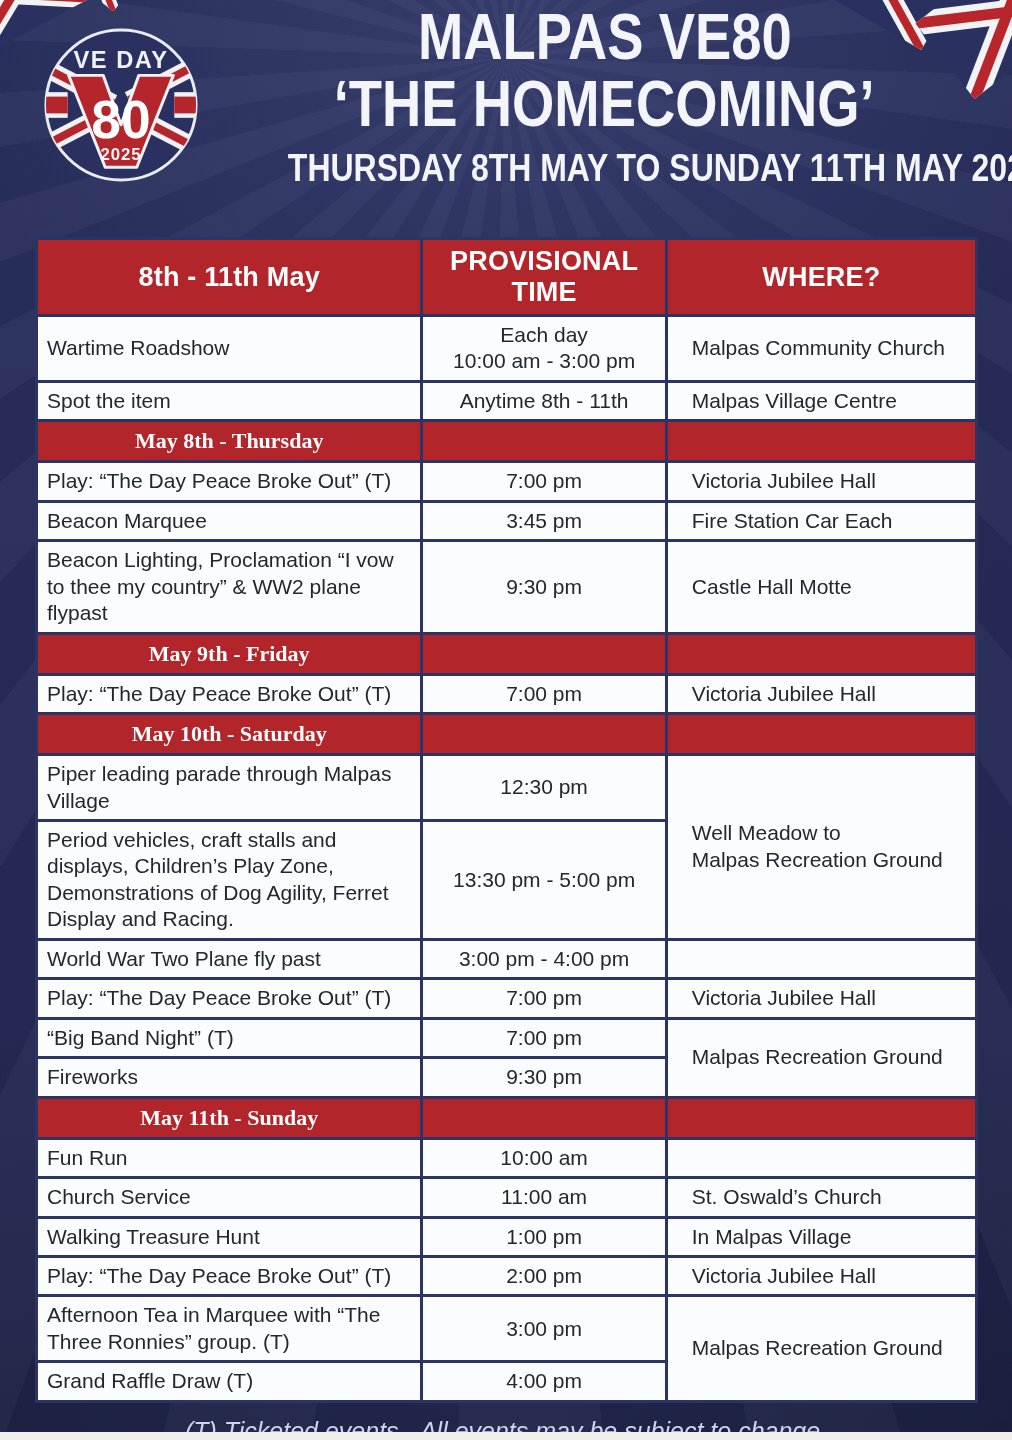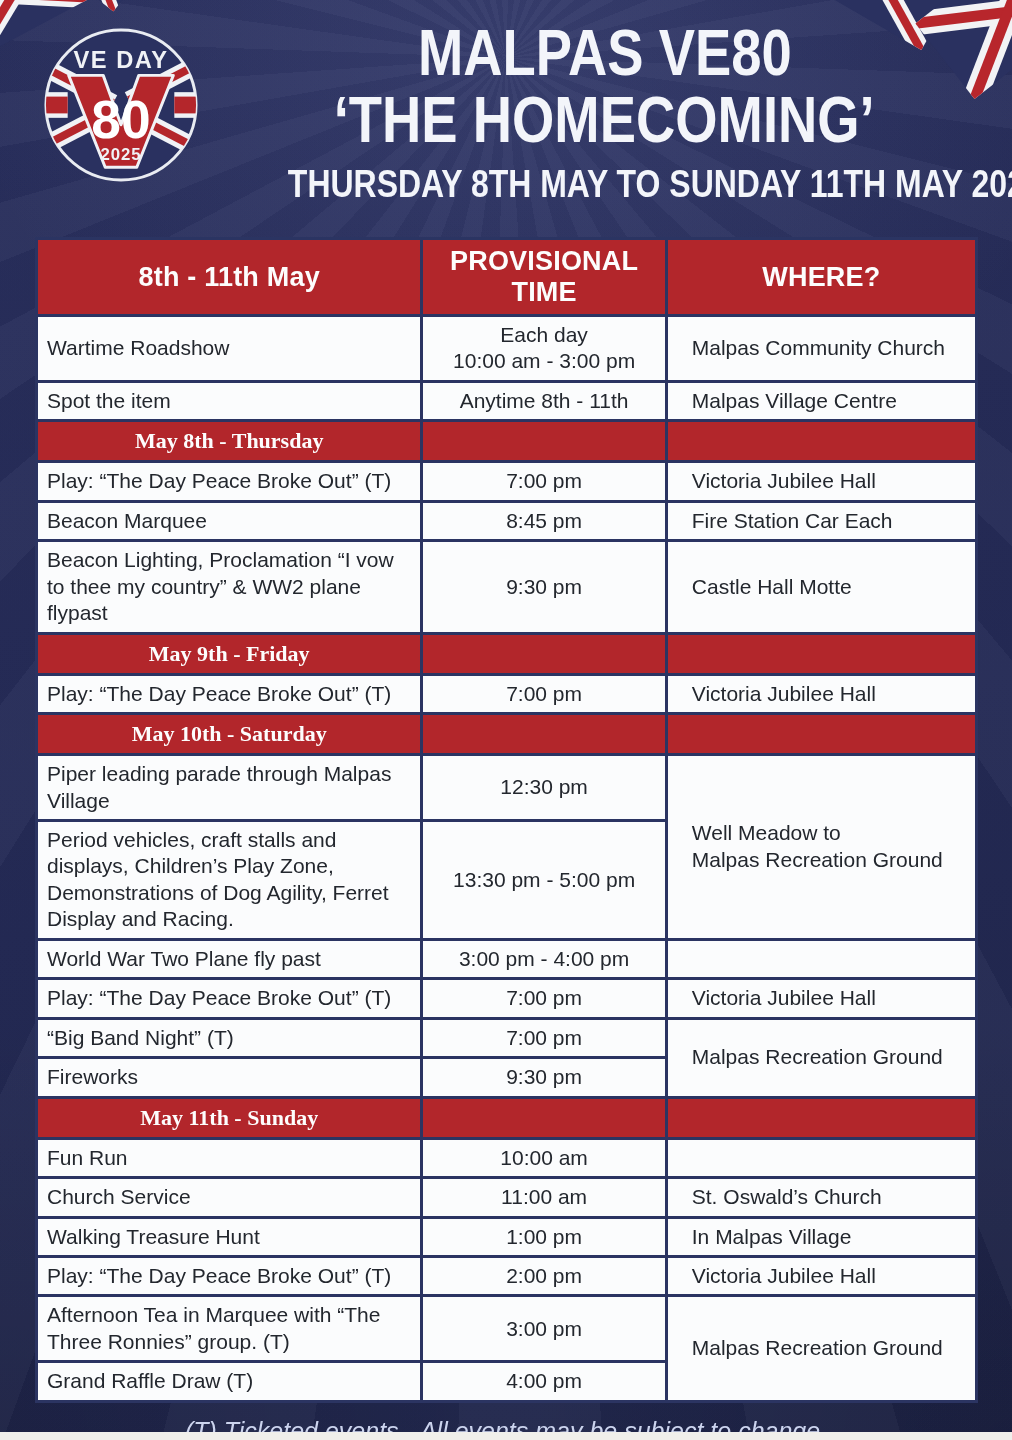--- a/index.html
+++ b/index.html
@@ -26,21 +26,21 @@
   
   .flag{position:absolute;display:block;}
   .f-tl {left:-54px; top:-46px; width:134px; transform:rotate(-28deg);}
   .f-tl2{left:48px;  top:-66px; width:92px;  transform:rotate(38deg);}
   .f-tr1{left:824px; top:-50px; width:124px; transform:rotate(30deg);}
   .f-tr2{left:928px; top:-36px; width:160px; transform:rotate(-38deg);}
 
   
   .header{position:relative;height:237px;}
   .logo{position:absolute;left:42px;top:26px;width:158px;height:158px;}
-  .titles{position:absolute;left:205px;right:8px;top:20px;text-align:center;color:#f3f5fa;}
+  .titles{position:absolute;left:205px;right:8px;top:4px;text-align:center;color:#f3f5fa;}
   .title-line{font-weight:bold;font-size:64px;line-height:1.04;white-space:nowrap;}
   .title-line > span{display:inline-block;transform:scaleX(0.85);transform-origin:50% 50%;}
   .subtitle{font-weight:bold;font-size:39px;margin-top:9px;white-space:nowrap;}
   .subtitle > span{display:inline-block;transform:scaleX(0.82);transform-origin:50% 50%;}
 
   
   table.events{
     margin:0 34px 0 35px;width:943px;
     border-collapse:collapse;table-layout:fixed;
     border:3px solid var(--navyline);
@@ -169,21 +169,21 @@
         <td class="section-cell"></td>
         <td class="section-cell"></td>
       </tr>
       <tr>
         <td class="cell col-event">Play: “The Day Peace Broke Out” (T)</td>
         <td class="cell col-time">7:00 pm</td>
         <td class="cell col-where">Victoria Jubilee Hall</td>
       </tr>
       <tr>
         <td class="cell col-event">Beacon Marquee</td>
-        <td class="cell col-time">8:45 pm</td>
+        <td class="cell col-time">3:45 pm</td>
         <td class="cell col-where">Fire Station Car Each</td>
       </tr>
       <tr>
         <td class="cell col-event">Beacon Lighting, Proclamation  “I vow to thee my country” &amp; WW2 plane flypast</td>
         <td class="cell col-time">9:30 pm</td>
         <td class="cell col-where">Castle Hall Motte</td>
       </tr>
       <tr>
         <td class="section-cell">May 9th - Friday</td>
         <td class="section-cell"></td>

